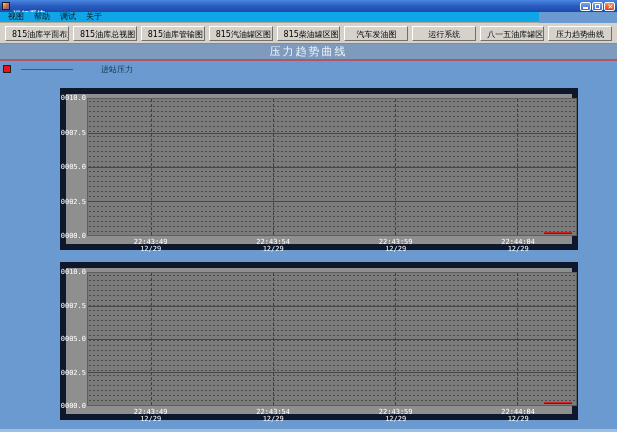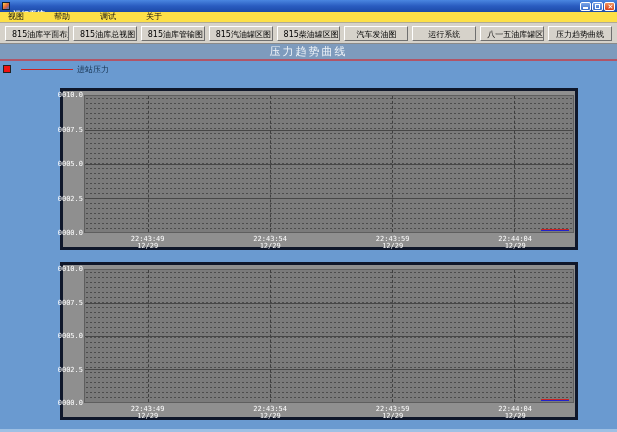--- a/index.html
+++ b/index.html
@@ -17,22 +17,22 @@
     text-shadow:1px 1px 1px #123a7a;white-space:nowrap;margin-top:17px;}
   .winbtns{display:flex;gap:1px;}
   .winbtn{width:11px;height:9px;border:1px solid #fff;border-radius:2px;box-sizing:border-box;
     background:linear-gradient(#7aa4e8,#3a6cc8);position:relative;}
   .winbtn.close{background:linear-gradient(#f0925e,#d8401c);}
   .winbtn .minbar{position:absolute;left:2px;bottom:1px;width:5px;height:2px;background:#fff;}
   .winbtn .restbox{position:absolute;left:2px;top:1px;width:5px;height:5px;border:1px solid #fff;box-sizing:border-box;}
   .winbtn .x{position:absolute;left:0;top:-1px;width:11px;text-align:center;color:#fff;font-size:7px;line-height:10px;}
 
   
-  .menubar{position:absolute;left:0;top:12px;width:617px;height:11px;background:#fde047;
-    border-bottom:1px solid #aeaa98;box-sizing:border-box;display:flex;align-items:center;padding-left:3px;gap:20px;}
+  .menubar{position:absolute;left:0;top:12px;width:539px;height:11px;background:#0ea5e9;
+    border-bottom:1px solid #aeaa98;box-sizing:border-box;display:flex;align-items:center;padding-left:3px;}
   .menuitem{font-size:8px;color:#111;padding:0 5px;line-height:10px;white-space:nowrap;}
 
   
   .toolbar{position:absolute;left:0;top:23px;width:617px;height:21px;background:#d6d2ca;
     border-bottom:1px solid #8a8a8a;box-sizing:border-box;display:flex;align-items:center;
     justify-content:space-between;padding:0 3px;}
   .tbtn{height:15px;flex:1;margin:0 2px;background:#d6d2ca;
     border:1px solid;border-color:#ffffff #6f6f6f #6f6f6f #ffffff;
     font-size:8px;color:#000;line-height:13px;text-align:center;white-space:nowrap;
     overflow:hidden;box-sizing:border-box;font-family:"DejaVu Sans",sans-serif;}
@@ -45,25 +45,25 @@
 
   
   .legend{position:absolute;left:3px;top:63px;width:300px;}
   .legrow{display:flex;align-items:center;height:12px;}
   .sw{width:8px;height:8px;margin-right:10px;border:1px solid #222;box-sizing:border-box;}
   .sw.red{background:#ee1111;}
   .sw.blue{background:#1111dd;}
   .legline{width:52px;height:0;margin-right:4px;}
   .legline.red{border-top:1px solid #cc2222;}
   .legline.blue{border-top:1px solid #2233cc;}
-  .legtext{font-size:8px;color:#16324f;white-space:nowrap;}
+  .legtext{font-size:8px;color:#16324f;white-space:nowrap;margin-left:24px;}
 
   
   .panel{position:absolute;left:60px;width:518px;background:#8f8f8f;
-    border:3px solid #0f172a;box-sizing:border-box;}
+    border:6px solid #0f172a;box-sizing:border-box;}
   .yaxis{position:absolute;left:0;width:21px;}
   .ylab{position:absolute;right:1px;transform:translateY(-50%);
     font-family:"DejaVu Sans Mono","Liberation Mono",monospace;font-size:7px;color:#fff;white-space:nowrap;}
   .plot{position:absolute;background-color:#7b7b7b;
     background-image:radial-gradient(circle,#4c4c4c 0.6px,rgba(0,0,0,0) 0.7px);
     background-size:4px 5px;border:1px solid #5e5e5e;box-sizing:border-box;}
   .hline{position:absolute;left:0;right:0;height:0;border-top:1px solid #474747;}
   .vline{position:absolute;top:0;bottom:0;width:0;border-left:1px dashed #3f3f3f;}
   .trace{position:absolute;height:1px;}
   .trace.blue{background:#2222cc;}

